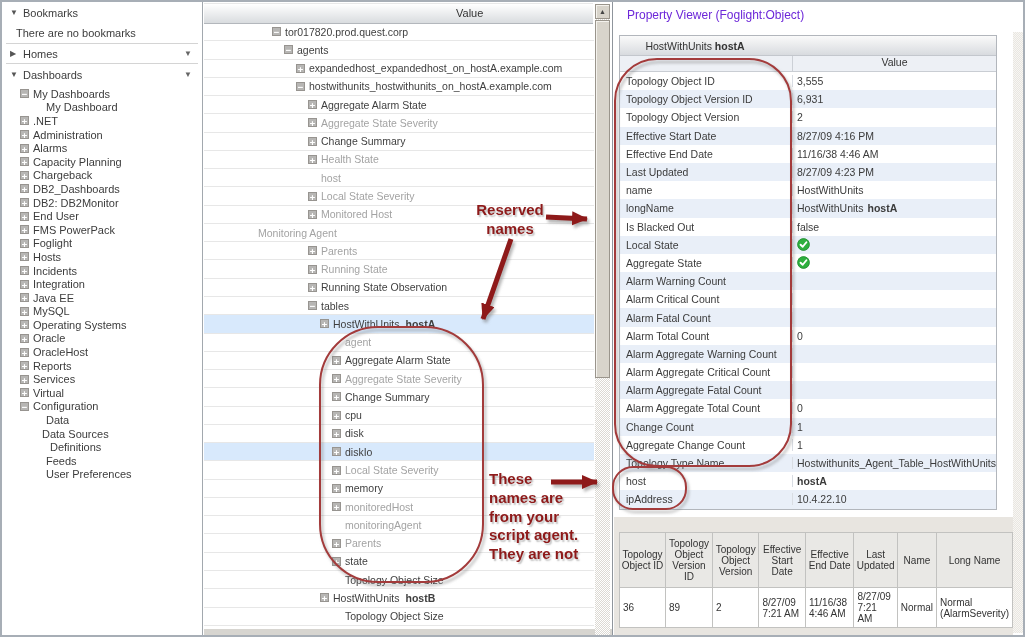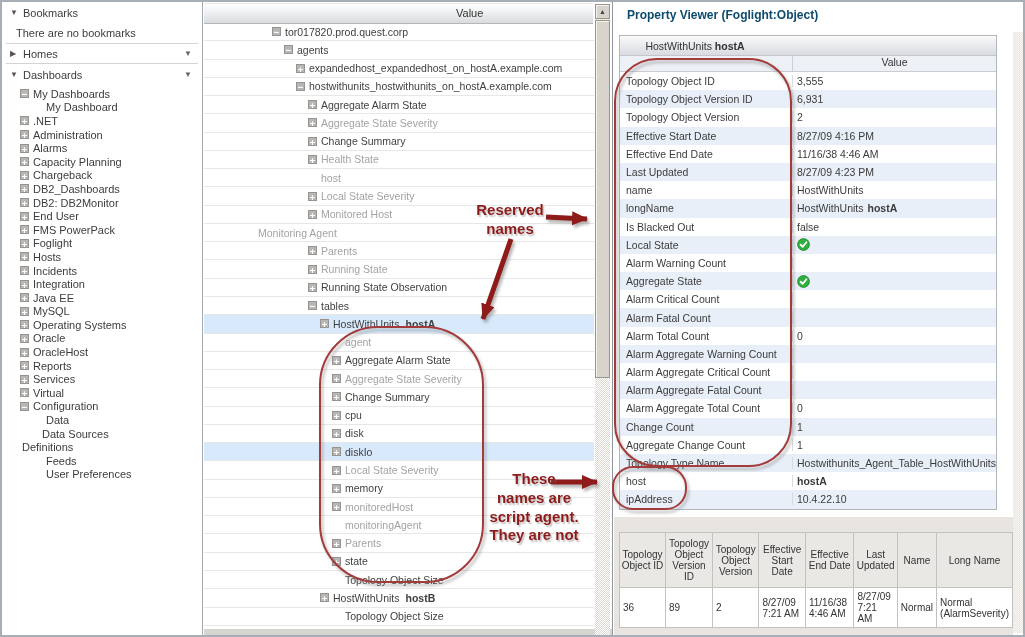--- a/index.html
+++ b/index.html
@@ -44,21 +44,21 @@
            background-size:2px 2px;background-position:0 0,1px 1px;background-color:#dcd9d3;}
   #mscroll{position:absolute;left:593px;top:2px;width:15px;height:631px;}
   #mscroll .track{position:absolute;left:0;top:0;width:15px;height:100%;}
   #mscroll .btn{position:absolute;left:0;top:0;width:15px;height:15px;background:#d8d4cb;border:1px solid #9a958c;
         box-sizing:border-box;box-shadow:inset 1px 1px 0 #f4f2ed;color:#444;font-size:7px;text-align:center;line-height:13px;}
   #mscroll .thumb{position:absolute;left:0;top:16px;width:15px;height:358px;background:#d8d4cb;
         border:1px solid #9a958c;box-sizing:border-box;box-shadow:inset 1px 1px 0 #f4f2ed;}
 
   
   #right{position:absolute;left:612px;top:0;width:411px;height:633px;background:#fff;}
-  #pv-title{position:absolute;left:13px;top:6px;font-size:12px;font-weight:bold;color:#0c4a6e;}
+  #pv-title{position:absolute;left:13px;top:6px;font-size:12px;font-weight:normal;color:#6d28d9;}
   #pv-table{position:absolute;left:5px;top:33px;width:378px;border:1px solid #b2b6bc;box-sizing:border-box;background:#fff;}
   #pv-header{height:19px;background:linear-gradient(#fafafa,#d8dbdf);border-bottom:1px solid #c3c7cd;
              display:flex;align-items:center;font-size:10.5px;color:#333;}
   #pv-header .hl{flex:0 0 150px;text-align:center;white-space:nowrap;}
   #pv-header .hr{flex:1;text-align:center;white-space:nowrap;}
   #pv-subheader{height:15px;background:#edf0f5;border-bottom:1px solid #c9cdd3;display:flex;font-size:10.5px;color:#333;}
   #pv-subheader .sl{flex:0 0 172px;border-right:1px solid #ccd0d6;}
   #pv-subheader .sr{flex:1;text-align:center;}
   .prow{height:18.2px;display:flex;align-items:center;font-size:10.5px;color:#3b3b3b;}
   .prow:nth-child(even){background:#e9eff8;}
@@ -75,21 +75,21 @@
   #dt{position:absolute;left:5px;top:15px;border-collapse:collapse;background:#fff;font-size:10px;color:#333;}
   #dt th{background:#e9e8e5;border:1px solid #c2c2c0;font-weight:normal;text-align:center;padding:2px 1px;height:50px;}
   #dt td{border:1px solid #c2c2c0;padding:3px 3px;vertical-align:middle;background:#fff;}
 
   
   #overlay{position:absolute;left:0;top:0;width:1025px;height:637px;pointer-events:none;z-index:60;
            filter:drop-shadow(2px 3px 1.5px rgba(120,120,120,0.55));}
   .ann-text{position:absolute;z-index:61;font-weight:bold;font-size:15px;line-height:19px;
             color:#8e1a1a;pointer-events:none;text-shadow:1.5px 1.5px 1.5px rgba(120,120,120,0.45);}
   #ann-reserved{left:448px;top:198px;width:120px;text-align:center;}
-  #ann-script{left:462px;top:468px;width:140px;text-align:center;line-height:18.8px;}
+  #ann-script{left:487px;top:468px;width:140px;text-align:left;line-height:18.8px;}
 </style>
 </head>
 <body>
 
 <div id="win">
 
   <div id="sidebar">
     <div class="sb-head" style="top:4px">
       <span class="tri">▼</span>
       <span class="lbl">Bookmarks</span>
@@ -202,21 +202,21 @@
         <div class="sb-row" style="padding-left: 18px;">
           <span class="pm">−</span>
           <span>Configuration</span>
         </div>
         <div class="sb-row" style="padding-left: 44px;">
           <span>Data</span>
         </div>
         <div class="sb-row" style="padding-left: 40px;">
           <span>Data Sources</span>
         </div>
-        <div class="sb-row" style="padding-left: 20px;">
+        <div class="sb-row" style="padding-left: 48px;">
           <span>Definitions</span>
         </div>
         <div class="sb-row" style="padding-left: 44px;">
           <span>Feeds</span>
         </div>
         <div class="sb-row" style="padding-left: 44px;">
           <span>User Preferences</span>
         </div>
       </div>
   </div>
@@ -434,33 +434,33 @@
             <div class="pval">
               <span>
                 <svg width="13" height="13" viewBox="0 0 16 16" style="display:block">
                   <circle cx="8" cy="8" r="7.3" fill="#2eaf3e" stroke="#1d8a2c"></circle>
                   <path d="M4.4 8.3 L7 10.8 L11.6 5.2" stroke="#fff" stroke-width="2.3" fill="none" stroke-linecap="round" stroke-linejoin="round"></path>
                 </svg>
               </span>
             </div>
           </div>
           <div class="prow">
-            <div class="pname">Alarm Warning Count</div>
-            <div class="pval"></div>
-          </div>
-          <div class="prow">
             <div class="pname">Aggregate State</div>
             <div class="pval">
               <span>
                 <svg width="13" height="13" viewBox="0 0 16 16" style="display:block">
                   <circle cx="8" cy="8" r="7.3" fill="#2eaf3e" stroke="#1d8a2c"></circle>
                   <path d="M4.4 8.3 L7 10.8 L11.6 5.2" stroke="#fff" stroke-width="2.3" fill="none" stroke-linecap="round" stroke-linejoin="round"></path>
                 </svg>
               </span>
             </div>
+          </div>
+          <div class="prow">
+            <div class="pname">Alarm Warning Count</div>
+            <div class="pval"></div>
           </div>
           <div class="prow">
             <div class="pname">Alarm Critical Count</div>
             <div class="pval"></div>
           </div>
           <div class="prow">
             <div class="pname">Alarm Fatal Count</div>
             <div class="pval"></div>
           </div>
           <div class="prow">
@@ -550,20 +550,21 @@
     </div>
   </div>
 
   <div id="ann-reserved" class="ann-text">
       <div>Reserved</div>
       <div>names</div>
     </div>
   <div id="ann-script" class="ann-text">
       <div>These</div>
       <div>names are</div>
+      <div>from your</div>
       <div>script agent.</div>
       <div>They are not</div>
     </div>
 </div>
 
 <svg id="overlay" xmlns="http://www.w3.org/2000/svg">
   <defs>
     <marker id="ah" markerUnits="userSpaceOnUse" markerWidth="18" markerHeight="16" refX="15" refY="7" orient="auto">
       <path d="M0,0 L16,7 L0,14 z" fill="#8e1a1a"></path>
     </marker>

